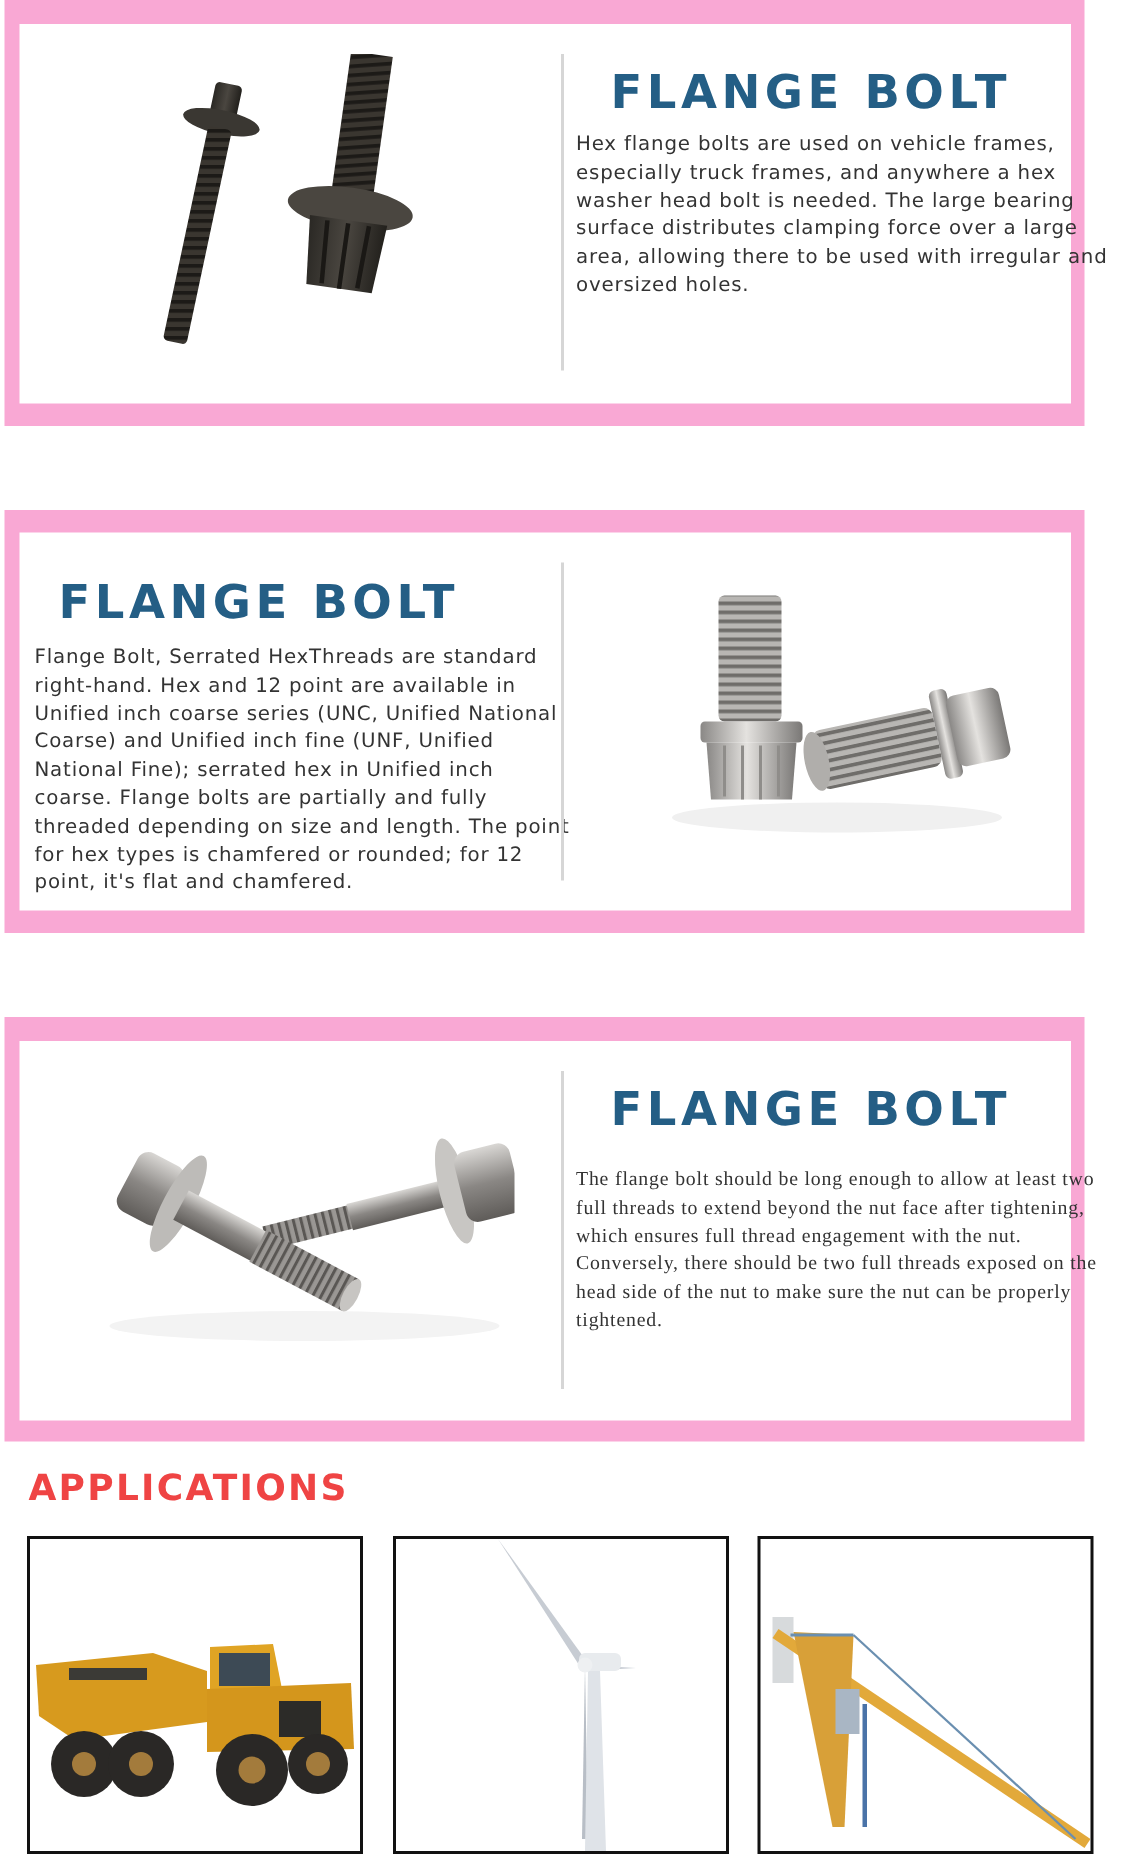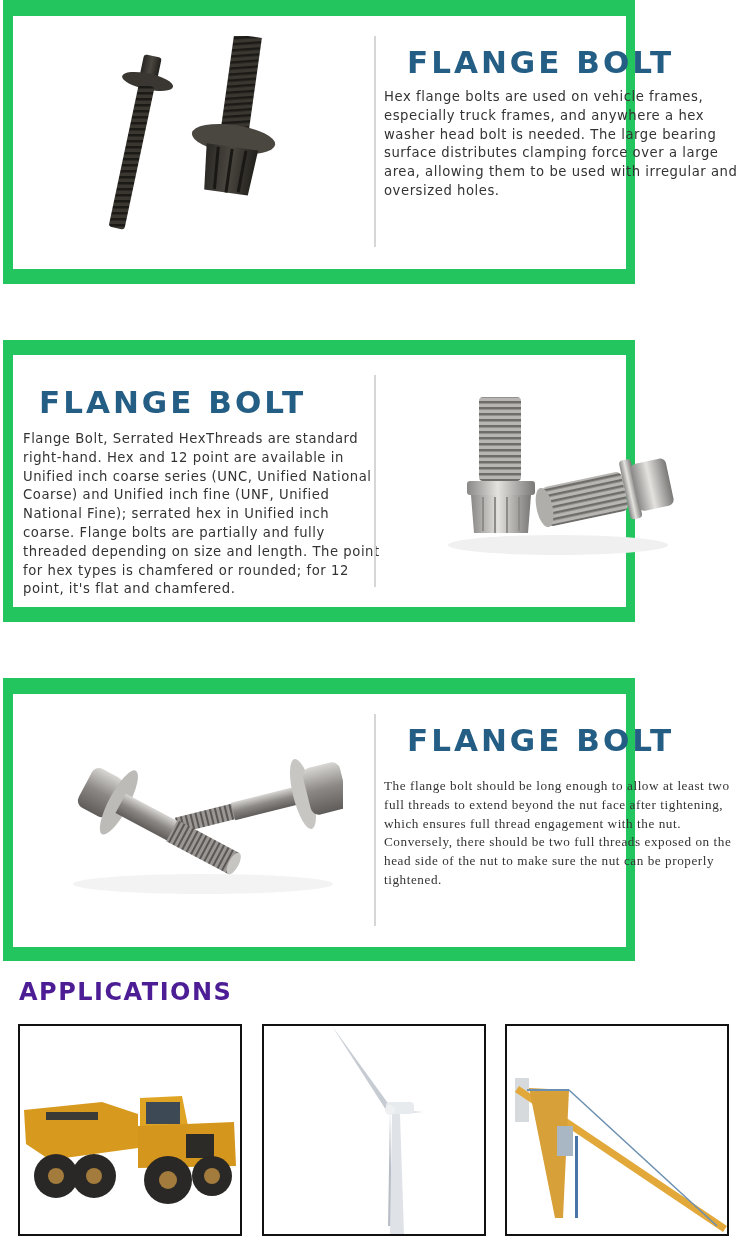--- a/index.html
+++ b/index.html
@@ -1,23 +1,23 @@
 <!DOCTYPE html>
 <html><head>
 <meta charset="utf-8">
 <style>
   html,body{margin:0;padding:0;background:#ffffff;}
   body{width:750px;height:1245px;position:relative;overflow:hidden;font-family:"DejaVu Sans",sans-serif;}
-  .panel{position:absolute;left:3px;width:632px;background:#22c55e;}
+  .panel{position:absolute;left:3px;width:720px;background:#f9a8d4;}
   .panel .inner{position:absolute;left:10px;right:9px;background:#ffffff;}
   .divider{position:absolute;width:2px;background:#d6d6d6;}
   .title{position:absolute;font-family:"DejaVu Sans",sans-serif;font-weight:bold;color:#245e85;font-size:31px;letter-spacing:3px;white-space:nowrap;line-height:1;}
   .desc{position:absolute;font-family:"DejaVu Sans",sans-serif;color:#333333;font-size:13.2px;line-height:18.8px;letter-spacing:0.55px;margin:0;}
   .photo{position:absolute;}
-  .apps-title{position:absolute;left:19px;top:980px;font-family:"DejaVu Sans",sans-serif;font-weight:bold;color:#4c1d95;font-size:24px;letter-spacing:1.5px;line-height:1;}
+  .apps-title{position:absolute;left:19px;top:980px;font-family:"DejaVu Sans",sans-serif;font-weight:bold;color:#ef4444;font-size:24px;letter-spacing:1.5px;line-height:1;}
   .app-card{position:absolute;top:1024px;width:220px;height:208px;border:2px solid #111111;box-sizing:content-box;background:#fff;overflow:hidden;}
   .app-card svg{display:block;width:100%;height:100%;}
 </style>
 </head>
 <body>
 
 <div class="panel" style="top:0;height:284px;">
   <div class="inner" style="top:16px;height:253px;">
     <div class="photo" style="left:60px;top:20px;width:260px;height:210px;">
       <svg width="260" height="210" viewBox="0 0 260 210">
@@ -42,21 +42,21 @@
         <g transform="translate(175,0) rotate(8)">
           <rect x="-14" y="0" width="28" height="100" fill="url(#thr)"></rect>
           <ellipse cx="0" cy="104" rx="42" ry="14" fill="#4a4640"></ellipse>
           <path d="M-26 112 L26 112 L22 158 L-22 158 Z" fill="url(#dk)"></path>
           <path d="M-14 114 L-12 156 M0 114 L0 158 M14 114 L12 156" stroke="#1a1815" stroke-width="3"></path>
         </g>
       </svg>
     </div>
     <div class="divider" style="left:361px;top:20px;height:211px;"></div>
     <div class="title" style="left:394px;top:31px;">FLANGE BOLT</div>
-    <p class="desc" style="left:371px;top:72px;width:356px;">Hex flange bolts are used on vehicle frames, especially truck frames, and anywhere a hex washer head bolt is needed. The large bearing surface distributes clamping force over a large area, allowing them to be used with irregular and oversized holes.</p>
+    <p class="desc" style="left:371px;top:72px;width:356px;">Hex flange bolts are used on vehicle frames, especially truck frames, and anywhere a hex washer head bolt is needed. The large bearing surface distributes clamping force over a large area, allowing there to be used with irregular and oversized holes.</p>
   </div>
 </div>
 
 <div class="panel" style="top:340px;height:282px;">
   <div class="inner" style="top:15px;height:252px;">
     <div class="title" style="left:26px;top:32px;">FLANGE BOLT</div>
     <p class="desc" style="left:10px;top:75px;width:362px;">Flange Bolt, Serrated HexThreads are standard right-hand. Hex and 12 point are available in Unified inch coarse series (UNC, Unified National Coarse) and Unified inch fine (UNF, Unified National Fine); serrated hex in Unified inch coarse. Flange bolts are partially and fully threaded depending on size and length. The point for hex types is chamfered or rounded; for 12 point, it's flat and chamfered.</p>
     <div class="divider" style="left:361px;top:20px;height:212px;"></div>
     <div class="photo" style="left:420px;top:28px;width:250px;height:180px;">
       <svg width="250" height="180" viewBox="0 0 250 180">

